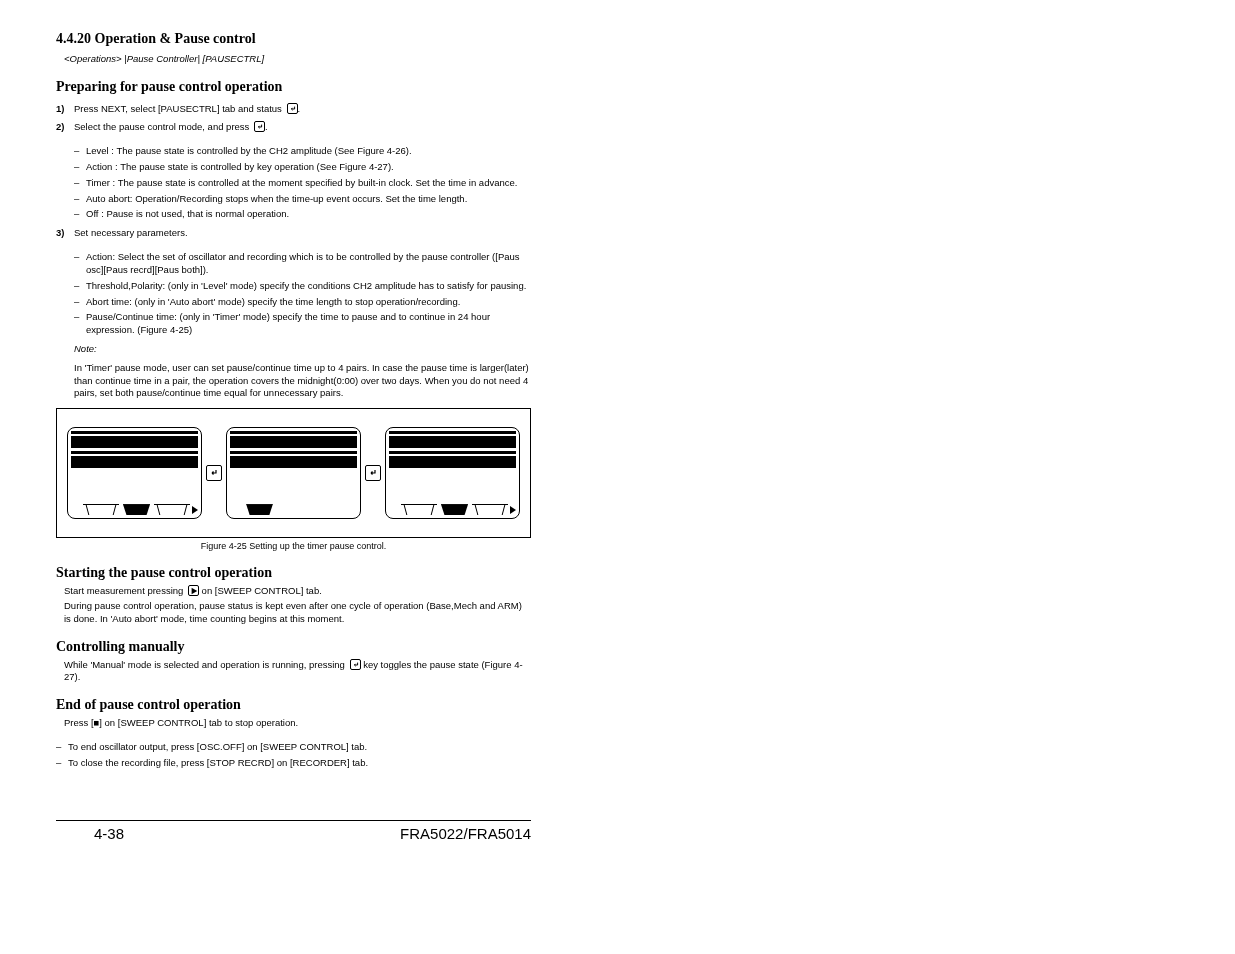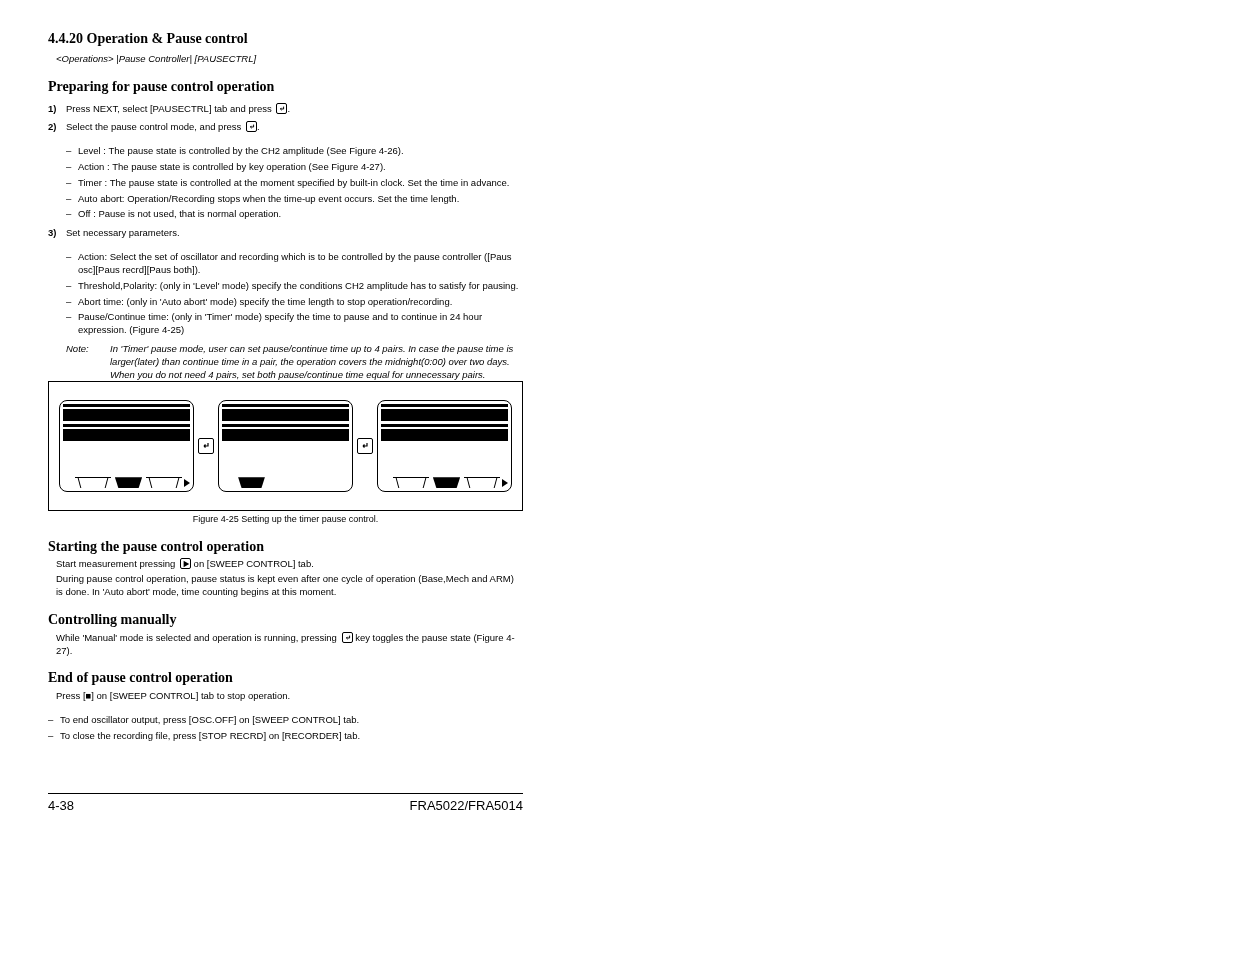--- a/index.html
+++ b/index.html
@@ -8,21 +8,21 @@
     font-size: 9.5px;
     line-height: 1.35;
     color: #000;
     background: #fff;
     width: 1235px;
     height: 954px;
     position: relative;
   }
   .page {
     position: absolute;
-    left: 48px;
+    left: 56px;
     top: 30px;
     width: 475px;
   }
   h2.section {
     font-family: Georgia, "Times New Roman", serif;
     font-weight: 600;
     font-size: 14px;
     margin-bottom: 4px;
   }
   h3.subsection {
@@ -69,27 +69,28 @@
     padding-left: 12px;
     margin-bottom: 3px;
   }
   ul.dash > li::before {
     content: "–";
     position: absolute;
     left: 0;
   }
   .note-row {
     display: flex;
-    gap: 14px;
+    gap: 6px;
     padding-left: 18px;
+    flex-direction: column;
   }
   .note-label { font-style: italic; min-width: 30px; }
-  .note-text { flex: 1; font-style: italic; }
+  .note-text { flex: 1; }
   .figure {
-    margin-top: 0;
+    margin-top: 8px;
     margin-bottom: 8px;
   }
   .fig-box {
     border: 0.8px solid #000;
     padding: 20px 10px 20px 10px;
     display: flex;
     align-items: center;
     justify-content: space-between;
     height: 130px;
   }
@@ -159,41 +160,42 @@
     margin-top: 2px;
   }
   .bottom-rule {
     border: none;
     border-top: 0.8px solid #000;
     margin-top: 50px;
   }
   .footer {
     display: flex;
     justify-content: space-between;
-    font-size: 13px;
+    font-size: 15px;
     margin-top: 3px;
+    margin-left: 38px;
   }
 </style>
 </head>
 <body>
 
 <div class="page">
   <h2 class="section">
     <span>4.4.20</span>
     <span>Operation &amp; Pause control</span>
   </h2>
 
   <p><em>&lt;Operations&gt; |Pause Controller| [PAUSECTRL]</em></p>
 
   <h3 class="subsection">Preparing for pause control operation</h3>
 
   <ol class="steps">
     <li>
       <span class="num">1)</span>
-      <span>Press NEXT, select [PAUSECTRL] tab and press </span><span class="inline-icon"><svg width="8" height="8" viewBox="0 0 10 10">
+      <span>Press NEXT, select [PAUSECTRL] tab and status </span><span class="inline-icon"><svg width="8" height="8" viewBox="0 0 10 10">
             <path d="M7 2 L7 5 L3 5 M3 5 L4.5 3.5 M3 5 L4.5 6.5" stroke="#000" stroke-width="1.2" fill="none"></path>
           </svg></span><span>.</span>
     </li>
     <li>
       <span class="num">2)</span>
       <span>Select the pause control mode,  and press </span><span class="inline-icon"><svg width="8" height="8" viewBox="0 0 10 10">
             <path d="M7 2 L7 5 L3 5 M3 5 L4.5 3.5 M3 5 L4.5 6.5" stroke="#000" stroke-width="1.2" fill="none"></path>
           </svg></span><span>.</span>
       <ul class="dash">
         <li><span>Level :</span> <span>The pause state is controlled by the CH2 amplitude (See Figure 4-26).</span></li>

